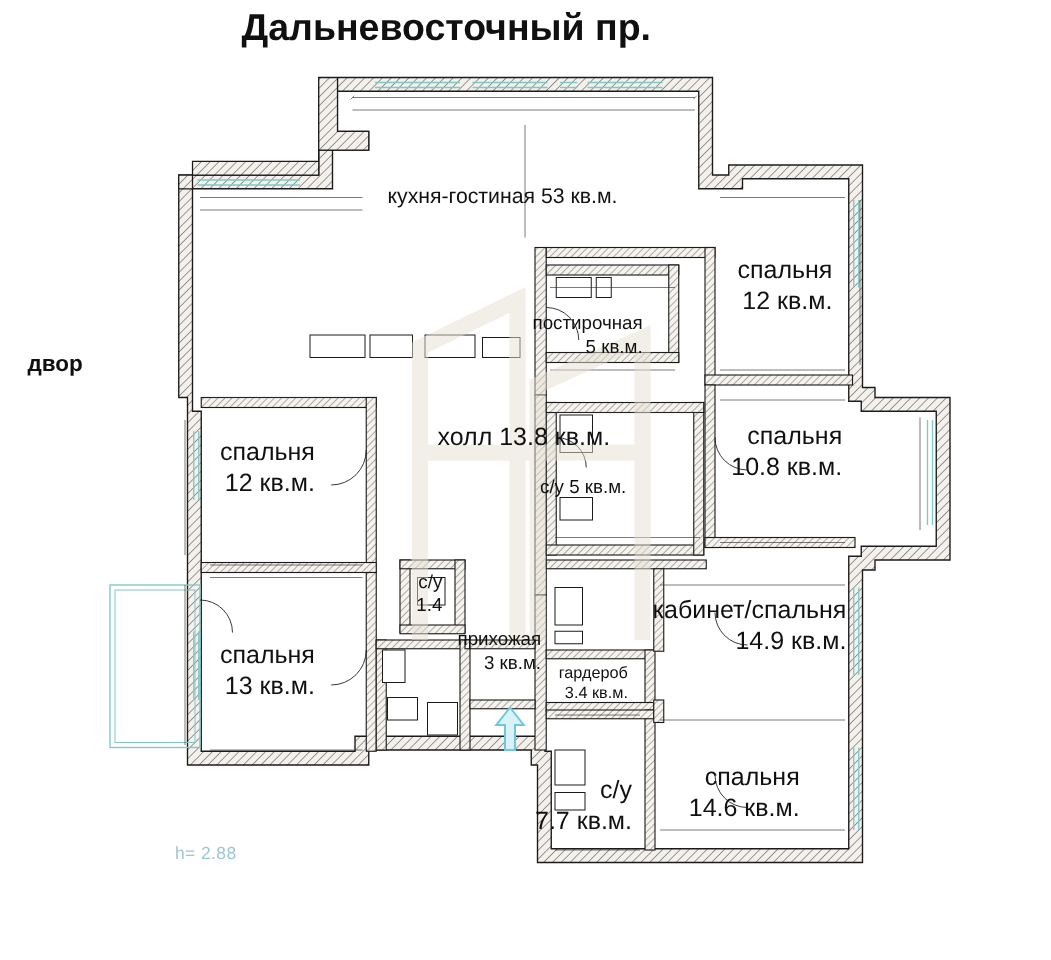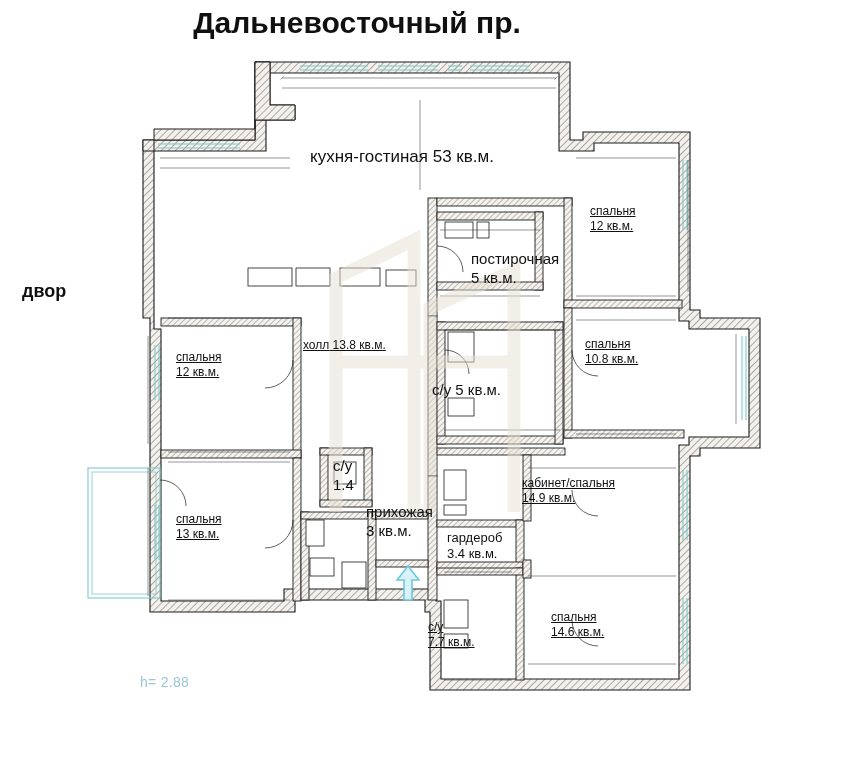--- a/index.html
+++ b/index.html
@@ -57,33 +57,33 @@
     left: 22px;
     top: 281px;
     font-size: 18px;
     font-weight: bold;
     color: #101010;
   }
 
   
   .room-label {
     position: absolute;
-    text-align: left;
+    text-align: right;
     color: #111111;
     line-height: 1.26;
     white-space: nowrap;
     pointer-events: none;
   }
   .room-label .rl-name { display: block; }
   .room-label .rl-area { display: block; }
   .room-label.inline .rl-name,
   .room-label.inline .rl-area { display: inline; }
 
   .fs-17 { font-size: 17px; }
-  .fs-16 { font-size: 12px; text-decoration: underline; }
+  .fs-16 { font-size: 20px; }
   .fs-15 { font-size: 15px; }
   .fs-13 { font-size: 13px; }
 
   
   .height-note {
     position: absolute;
     left: 92px;
     top: 674px;
     font-size: 14px;
     color: #9cc6d8;
@@ -302,29 +302,29 @@
     </g>
   </svg>
 
   <div class="street-top">Дальневосточный пр.</div>
 
 
   <div class="yard-left">двор</div>
 
   <div id="room-labels">
       <div class="room-label fs-17 inline" style="left: 310px; top: 146px;"><span class="rl-name">кухня-гостиная</span><span class="rl-area"> 53 кв.м.</span></div>
-      <div class="room-label fs-15" style="left: 455px; top: 250px; padding-left: 16px;">
+      <div class="room-label fs-15" style="left: 410px; top: 250px; padding-left: 16px;">
         <span class="rl-name">постирочная</span>
         <span class="rl-area">5 кв.м.</span>
       </div>
       <div class="room-label fs-16" style="left: 590px; top: 204px;">
         <span class="rl-name">спальня</span>
         <span class="rl-area">12 кв.м.</span>
       </div>
-      <div class="room-label fs-16 inline" style="left: 303px; top: 338px;"><span class="rl-name">холл</span><span class="rl-area"> 13.8 кв.м.</span></div>
+      <div class="room-label fs-16 inline" style="left: 303px; top: 338px; padding-left: 47px;"><span class="rl-name">холл</span><span class="rl-area"> 13.8 кв.м.</span></div>
       <div class="room-label fs-16" style="left: 176px; top: 350px;">
         <span class="rl-name">спальня</span>
         <span class="rl-area">12 кв.м.</span>
       </div>
       <div class="room-label fs-15 inline" style="left: 432px; top: 381px;"><span class="rl-name">с/у</span><span class="rl-area"> 5 кв.м.</span></div>
       <div class="room-label fs-16" style="left: 585px; top: 337px;">
         <span class="rl-name">спальня</span>
         <span class="rl-area">10.8 кв.м.</span>
       </div>
       <div class="room-label fs-15" style="left: 333px; top: 457px;">

